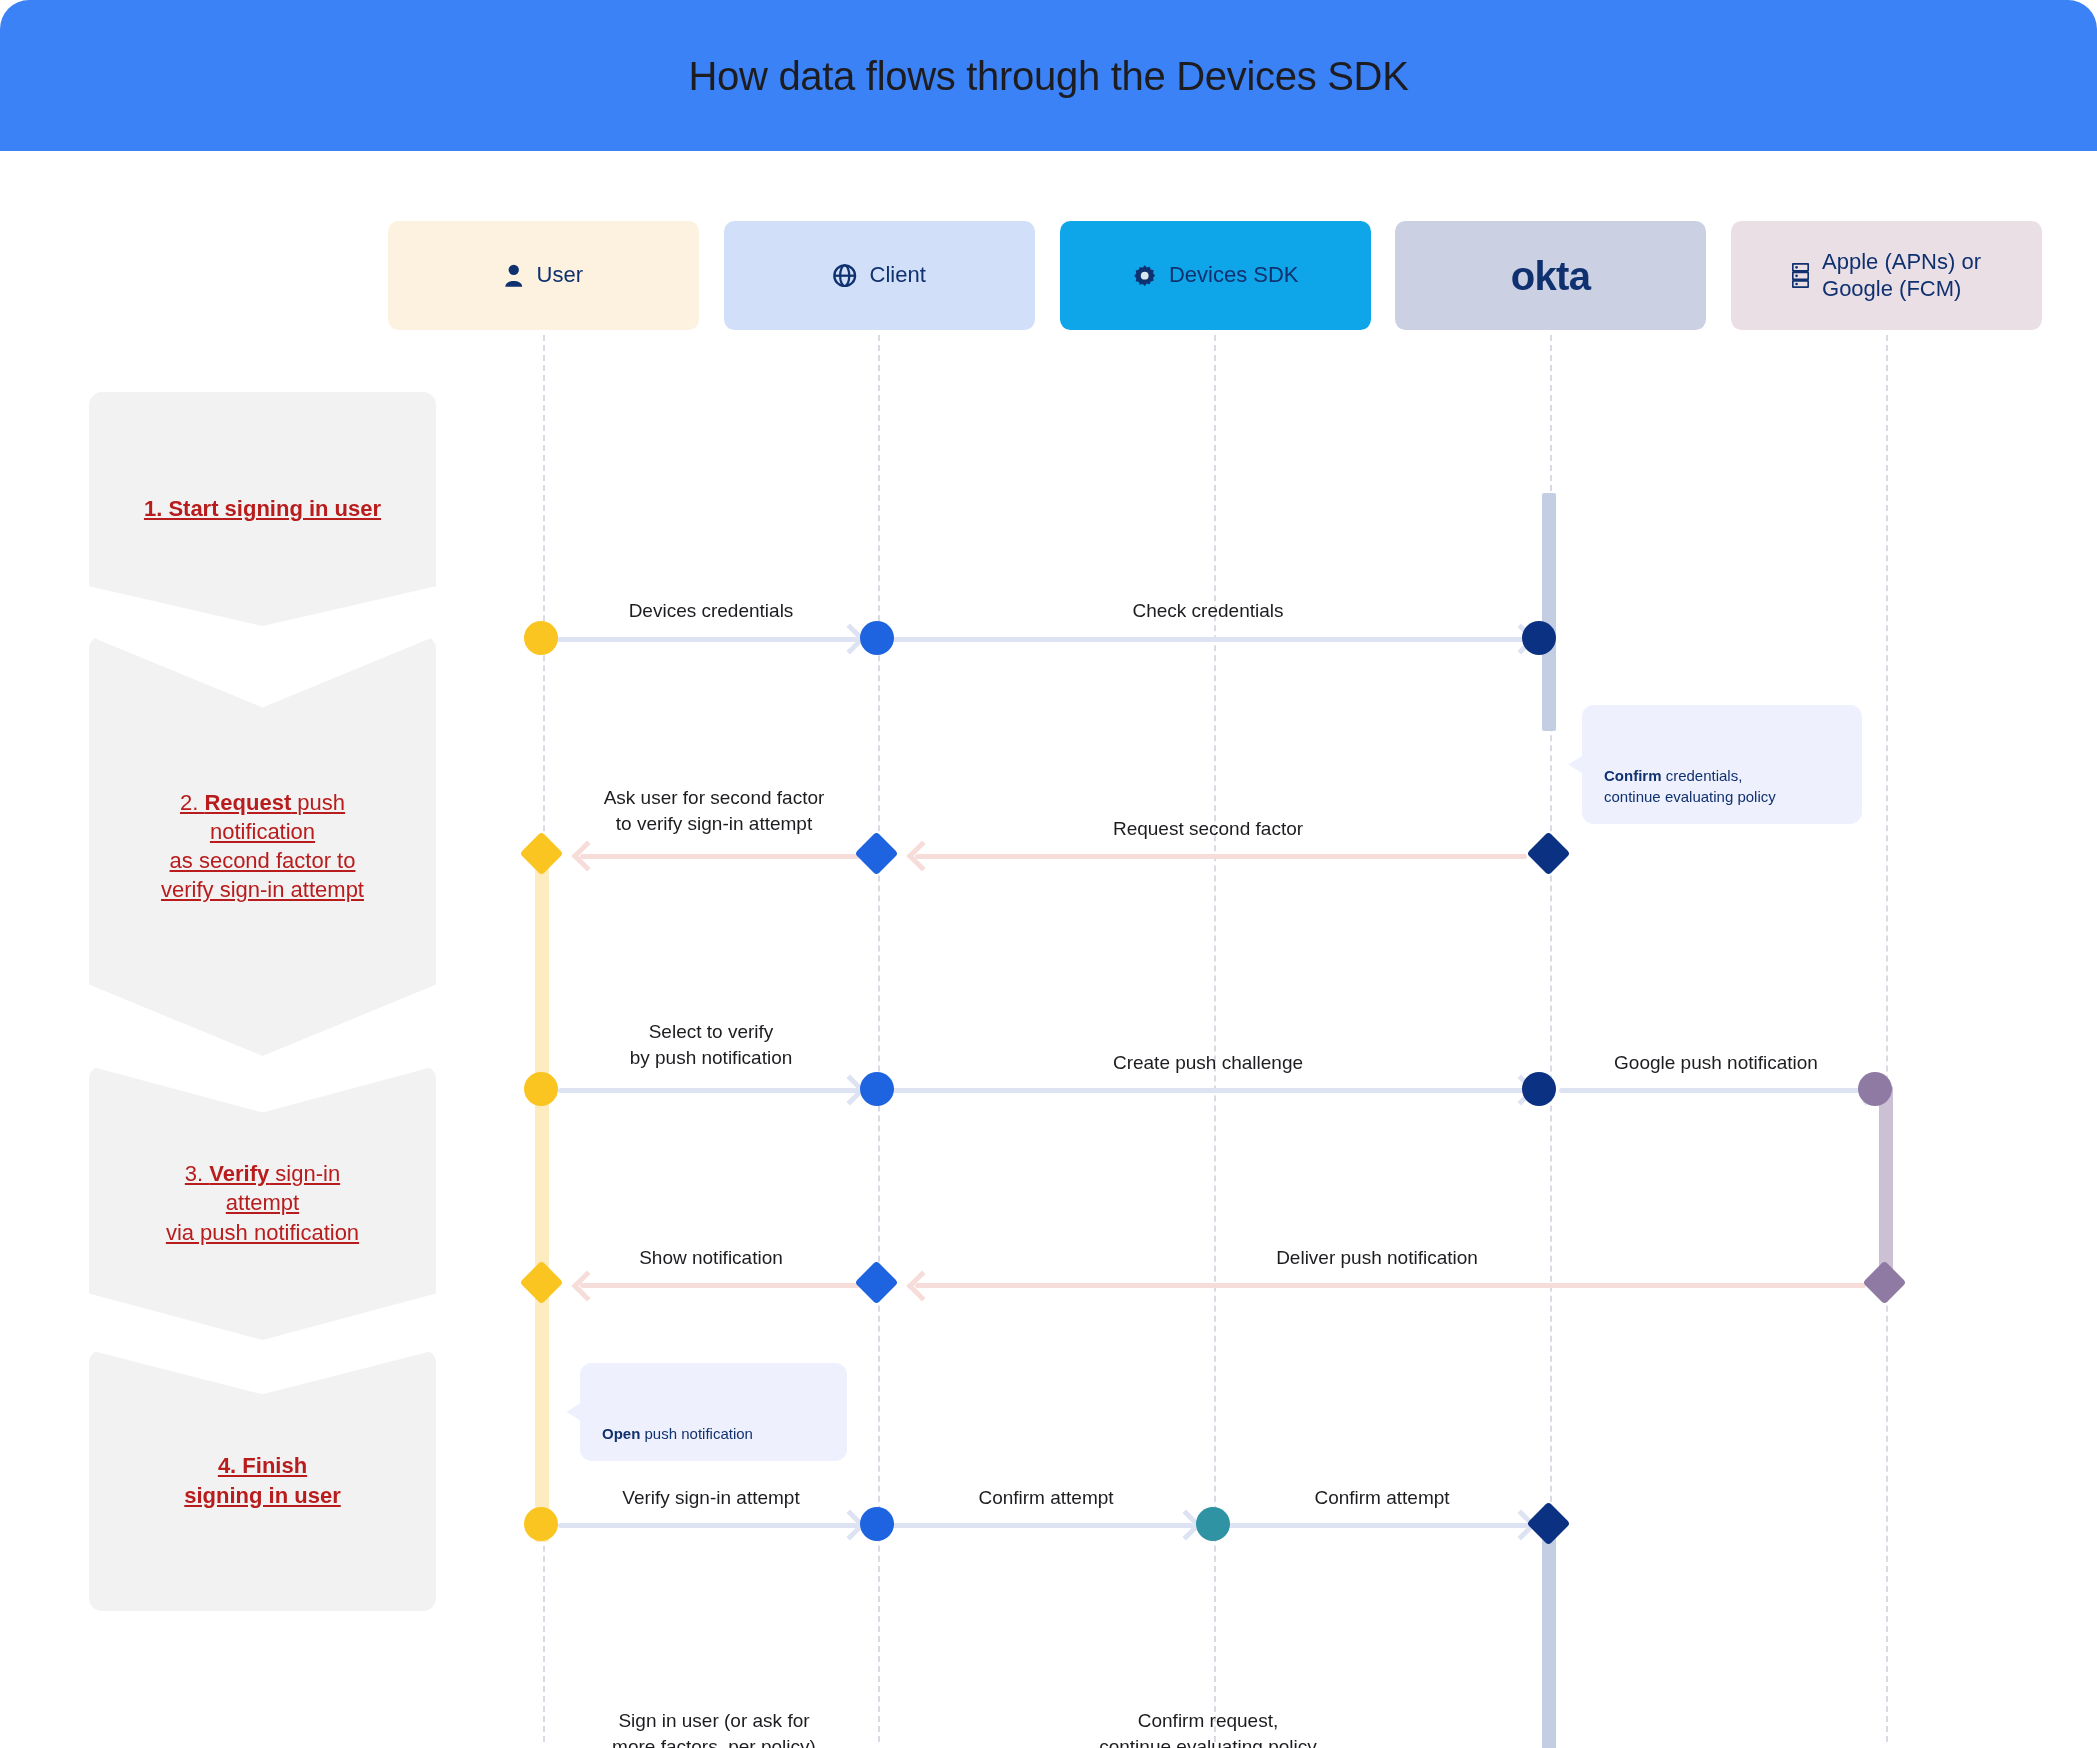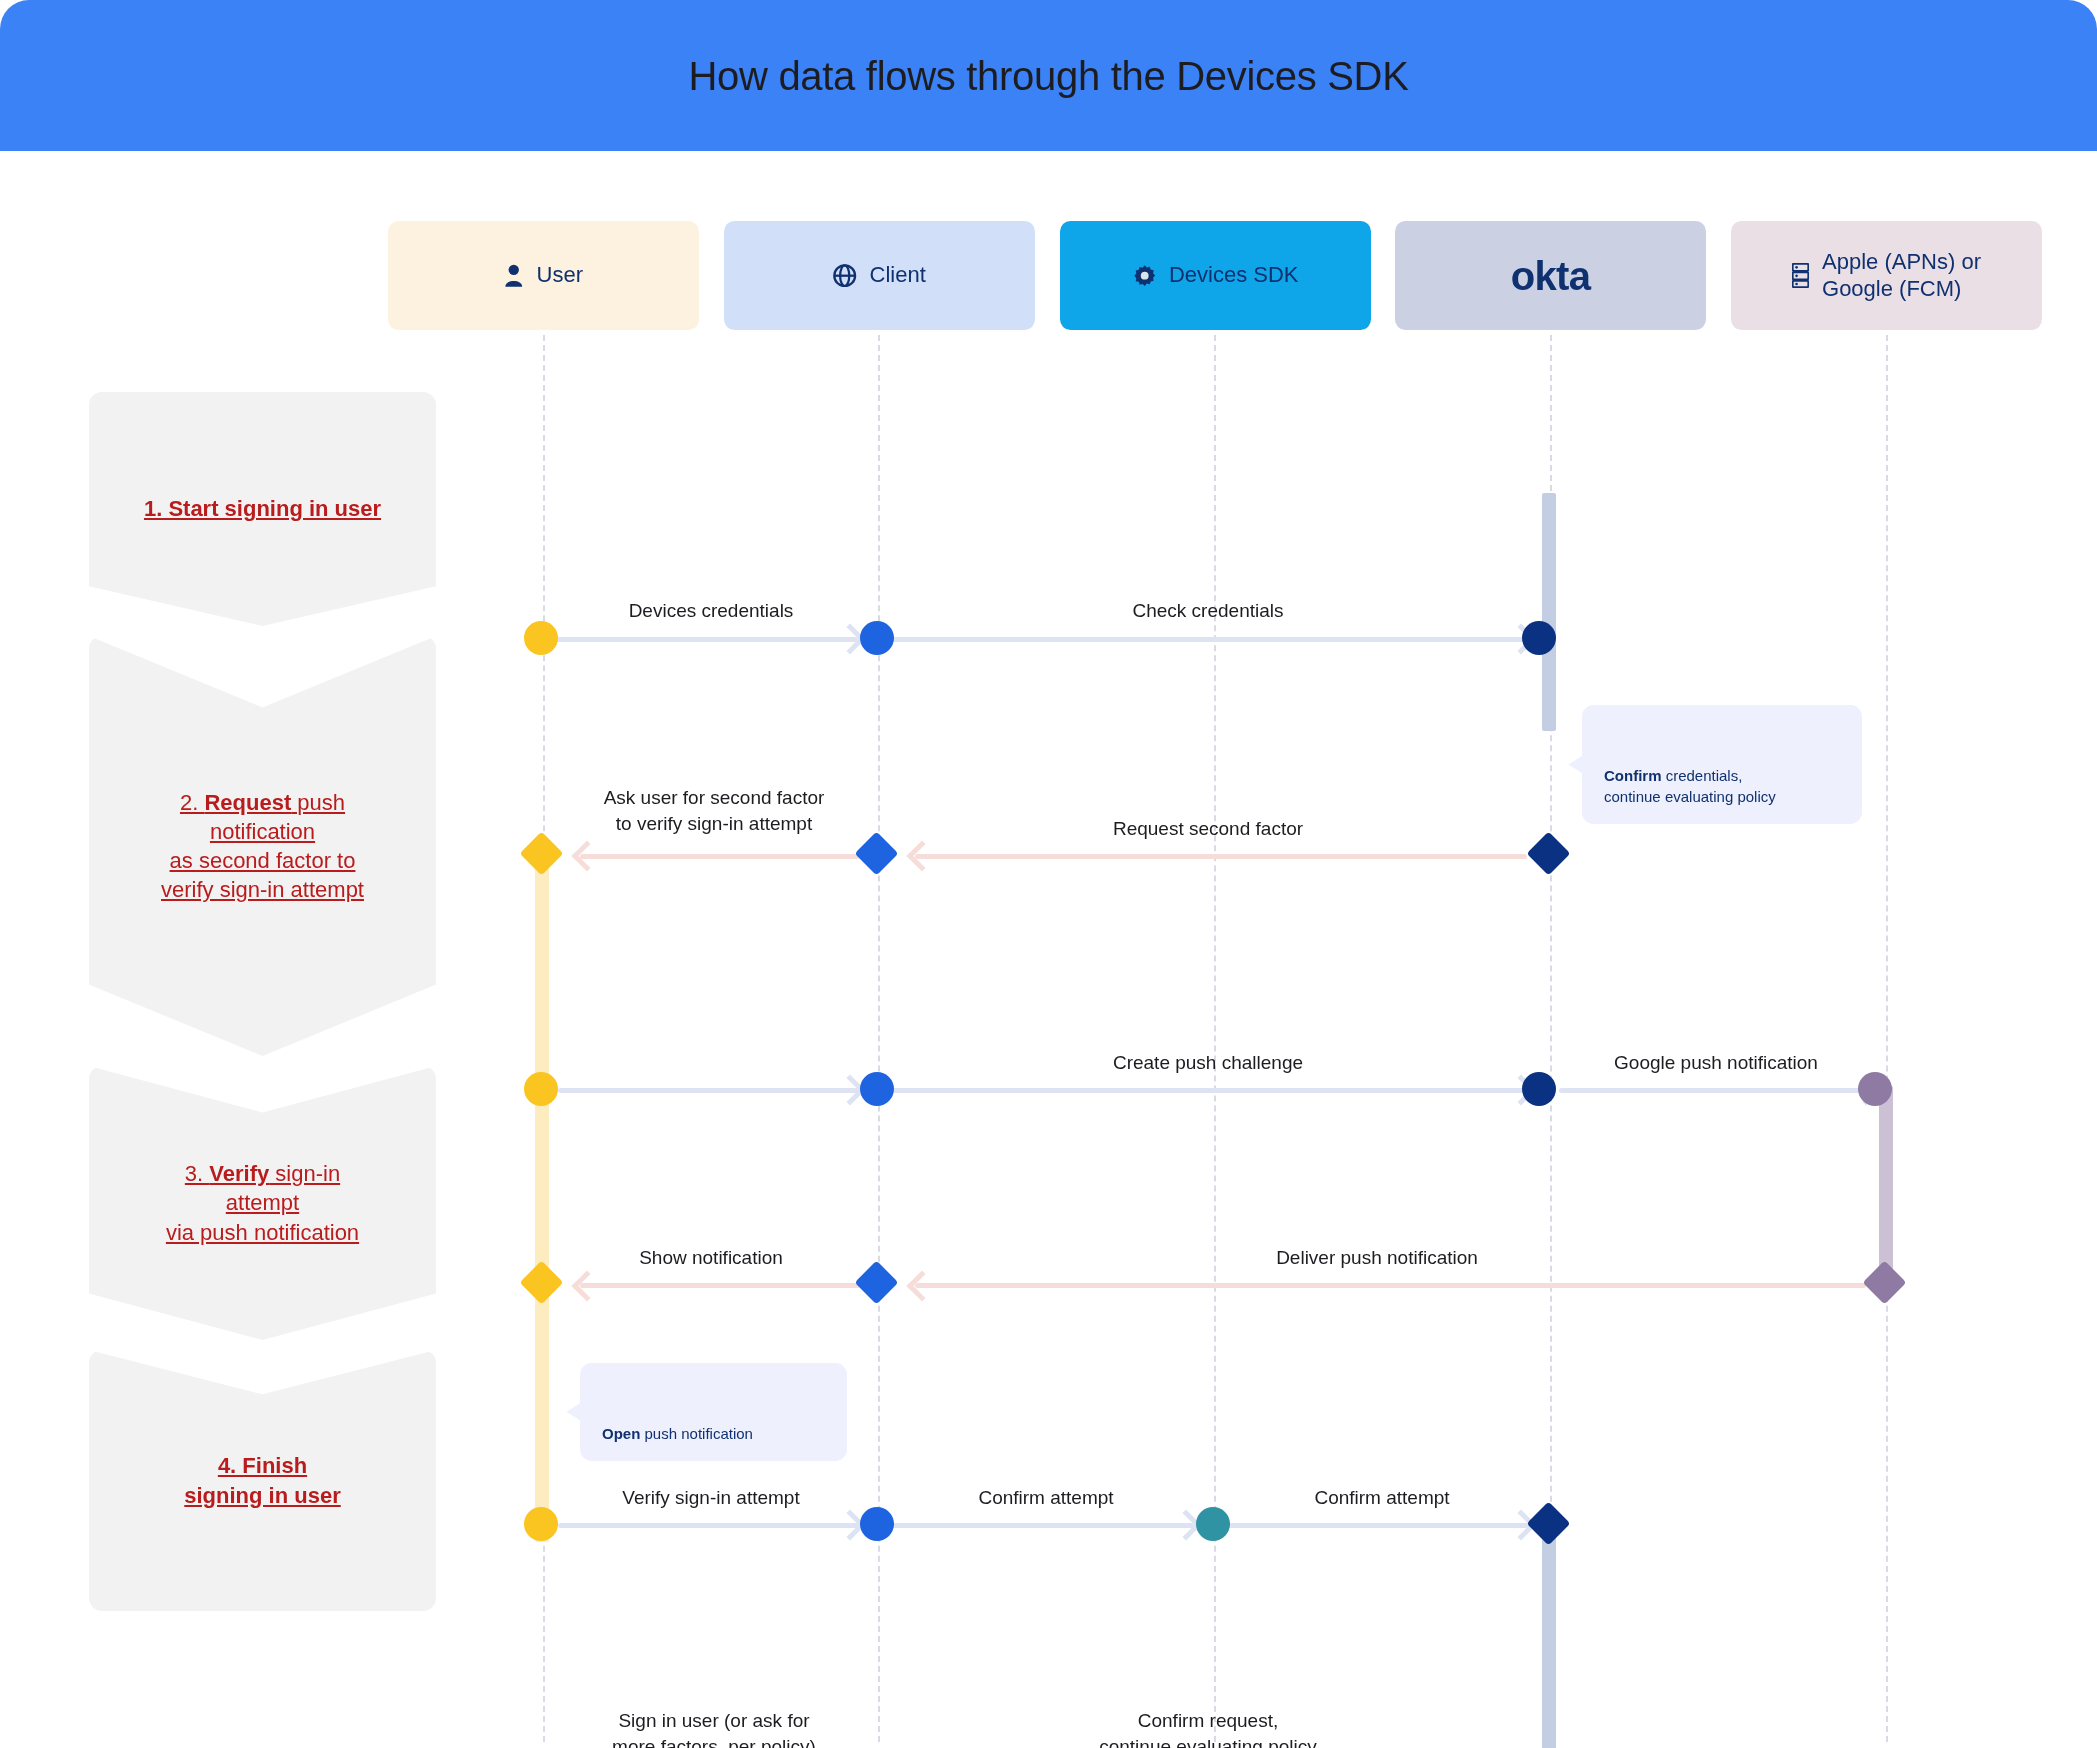--- a/index.html
+++ b/index.html
@@ -307,20 +307,21 @@
     <div class="msg-line back" style="left:915px; top:703px; width:612px;"></div>
     <div class="arrowhead back" style="left:911px; top:694px;"></div>
     <div class="msg-label" style="left:1045px; top:665px; width:326px;">Request second factor</div>
 
     <div class="node diamond" style="left:526px;  top:687px; width:31px; height:31px; background:#fac521;"></div>
     <div class="node diamond" style="left:861px; top:687px; width:31px; height:31px; background:#1e64e0;"></div>
     <div class="node diamond" style="left:1533px; top:687px; width:31px; height:31px; background:#0b3182;"></div>
 
     <div class="msg-line fwd" style="left:558px; top:937px; width:301px;"></div>
     <div class="arrowhead fwd" style="left:839px; top:928px;"></div>
+    <div class="msg-label" style="left:548px; top:868px; width:326px;">Select to verify<br>by push notification</div>
 
     <div class="msg-line fwd" style="left:888px; top:937px; width:642px;"></div>
     <div class="arrowhead fwd" style="left:1510px; top:928px;"></div>
     <div class="msg-label" style="left:1045px; top:899px; width:326px;">Create push challenge</div>
 
     <div class="msg-line fwd" style="left:1559px; top:937px; width:313px;"></div>
     <div class="arrowhead fwd" style="left:1855px; top:928px;"></div>
     <div class="msg-label" style="left:1550px; top:899px; width:332px;">Google push notification</div>
 
     <div class="node circle" style="left:524px;  top:921px; width:34px; height:34px; background:#fac521;"></div>

